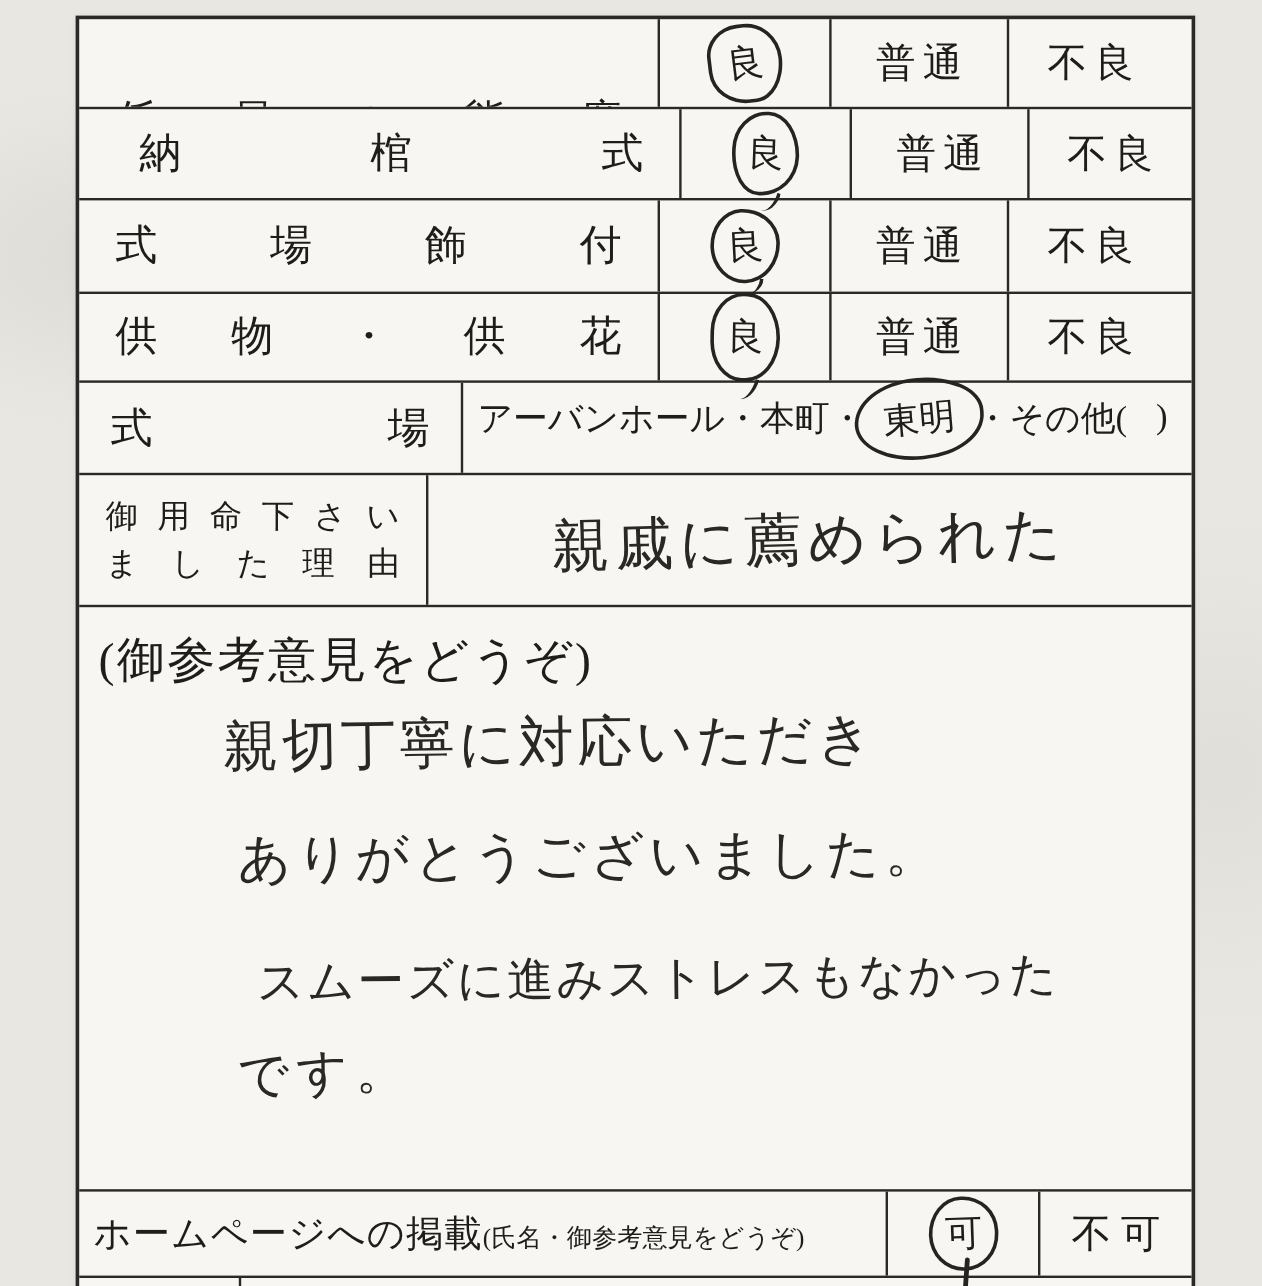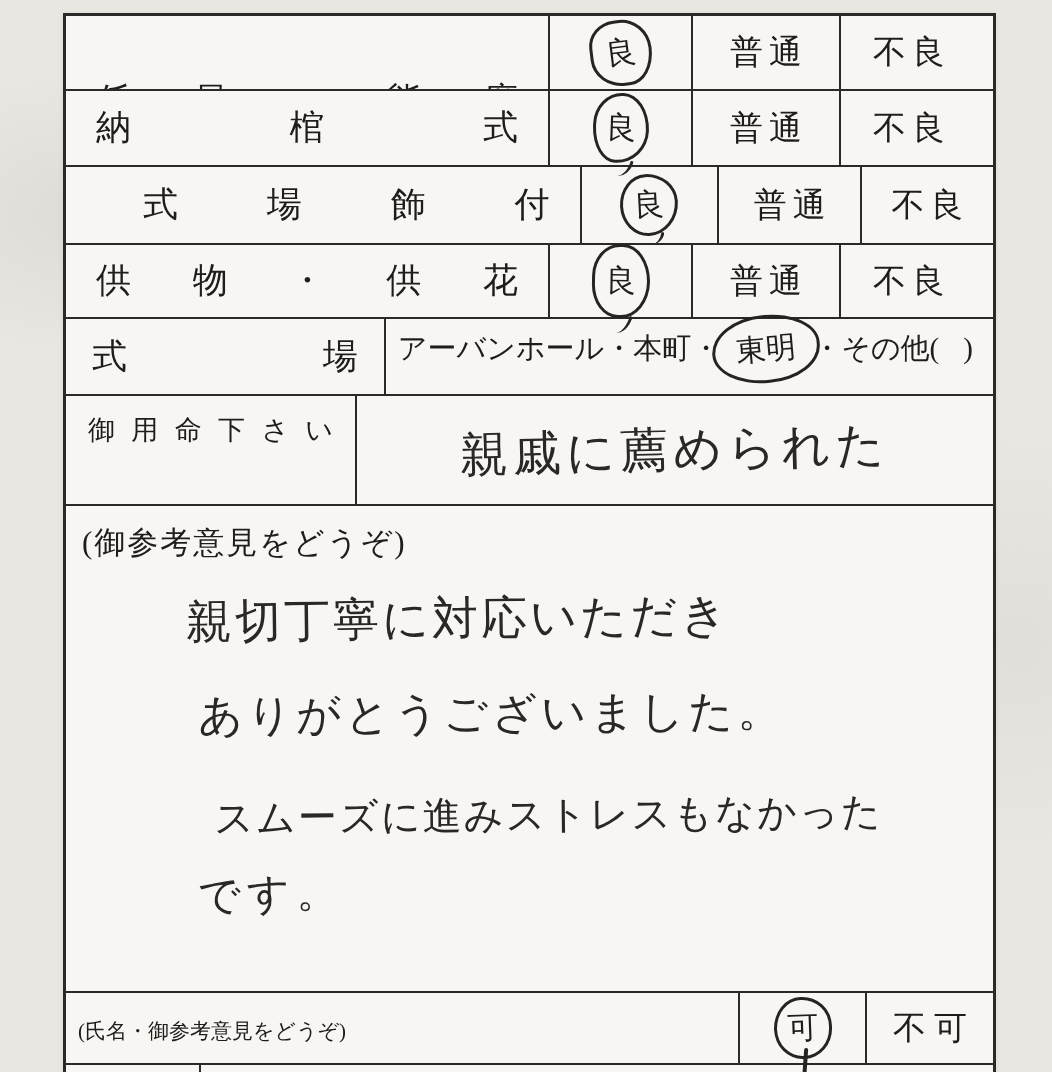--- a/index.html
+++ b/index.html
@@ -19,23 +19,23 @@
   }
   .sheet{
     position:absolute;left:63px;top:13px;width:927px;
     border:3px solid #2a2927;background:#f7f6f2;
     box-shadow:0 0 6px rgba(0,0,0,.06);
   }
   .row{display:flex;border-top:2px solid #2a2927;}
   .row:first-child{border-top:none;}
   .cell{box-sizing:border-box;}
   .opt{border-left:2px solid #2a2927;display:flex;align-items:center;justify-content:center;font-size:33px;letter-spacing:6px;text-indent:6px;} 
-  .h1{height:73px;} .h2{height:74px;} .h3{height:76px;} .h4{height:72px;}
+  .h1{height:73px;} .h2{height:74px;padding-left:20px;} .h3{height:76px;} .h4{height:72px;}
   .lbl{width:482px;padding:0 30px;text-align:justify;text-align-last:justify;font-size:35px;overflow:hidden;}
-  .h1 .lbl{line-height:73px;margin-top:48px;} .h2 .lbl{line-height:74px;} .h3 .lbl{line-height:76px;margin-left:47px;} .h4 .lbl{line-height:72px;}
+  .h1 .lbl{line-height:73px;margin-top:48px;} .h2 .lbl{line-height:74px;} .h3 .lbl{line-height:76px;} .h4 .lbl{line-height:72px;}
   .o1{width:143px;} .o2{width:148px;} .o3{width:138px;}
 
   
   .circle{
     position:relative;display:inline-flex;align-items:center;justify-content:center;
     border:3px solid #262422;color:#1e1d1b;font-size:31px;letter-spacing:0;text-indent:0;
   }
   .c1{width:56px;height:60px;border-radius:48% 52% 44% 56%/42% 52% 58% 48%;transform:rotate(-7deg);}
   .c2{width:50px;height:64px;border-radius:52% 48% 58% 42%/46% 54% 48% 52%;transform:rotate(2deg);}
   .c2::after{content:'';position:absolute;bottom:-17px;left:46%;width:11px;height:18px;border-right:3px solid #262422;border-bottom-right-radius:90% 100%;transform:rotate(14deg);}
@@ -61,21 +61,21 @@
 
   
   .hand{
     font-family:"DejaVu Sans","Liberation Sans",sans-serif;
     color:#2a2826;white-space:nowrap;
   }
   .hw-reason{font-size:48px;letter-spacing:5px;transform:rotate(-1.5deg);}
 
   
   .r-comments{height:485px;position:relative;display:block;}
-  .cheader{padding:16px 0 0 16px;font-size:31px;letter-spacing:2px;}
+  .cheader{padding:16px 0 0 16px;font-size:40px;letter-spacing:2px;}
   .hline{position:absolute;}
   .l1{left:120px;top:82px;font-size:46px;letter-spacing:3px;transform:rotate(-.8deg);}
   .l2{left:132px;top:178px;font-size:44px;letter-spacing:4px;transform:rotate(-.5deg);}
   .l3{left:148px;top:282px;font-size:39px;letter-spacing:2px;transform:rotate(-.6deg);}
   .l4{left:132px;top:360px;font-size:42px;letter-spacing:6px;transform:rotate(-2deg);}
 
   
   .r-home{height:70px;}
   .hlbl{width:672px;display:flex;align-items:center;padding:0 6px 0 12px;white-space:nowrap;overflow:hidden;}
   .hmain{font-size:31px;letter-spacing:1px;}
@@ -161,36 +161,38 @@
             <span>東明</span>
           </span>
         <span>・その他(</span>
         <span class="vclose">)</span>
       </div>
     </div>
 
     <div class="row r-reason">
       <div class="cell rlbl">
         <div class="jline">御用命下さい</div>
+        <div class="jline">ました理由</div>
       </div>
       <div class="cell ranswer">
         <span class="hand hw-reason">親戚に薦められた</span>
       </div>
     </div>
 
     <div class="row r-comments">
       <div class="cheader">(御参考意見をどうぞ)</div>
       <div class="hand hline l1">親切丁寧に対応いただき</div>
       <div class="hand hline l2">ありがとうございました。</div>
       <div class="hand hline l3">スムーズに進みストレスもなかった</div>
       <div class="hand hline l4">です。</div>
     </div>
 
     <div class="row r-home">
       <div class="cell hlbl">
+        <span class="hmain">ホームページへの掲載</span>
           <span class="hnote">(氏名・御参考意見をどうぞ)</span>
       </div>
       <div class="cell opt ho1">
         <span class="circle chp">
             <span>可</span>
           </span>
       </div>
       <div class="cell opt ho2">
           <span>不可</span>
         </div>

